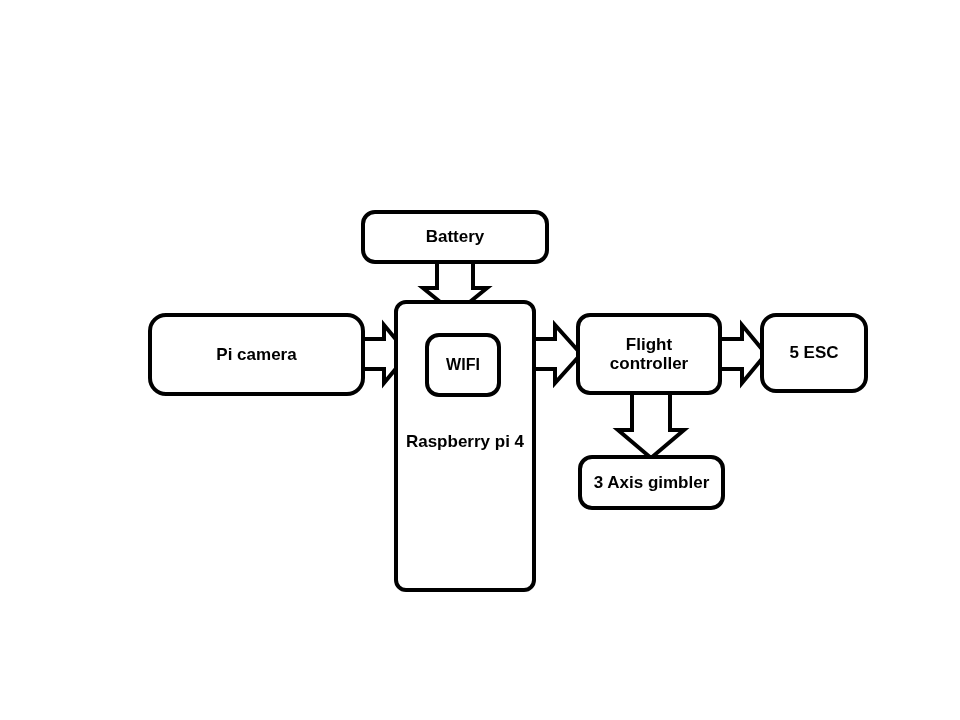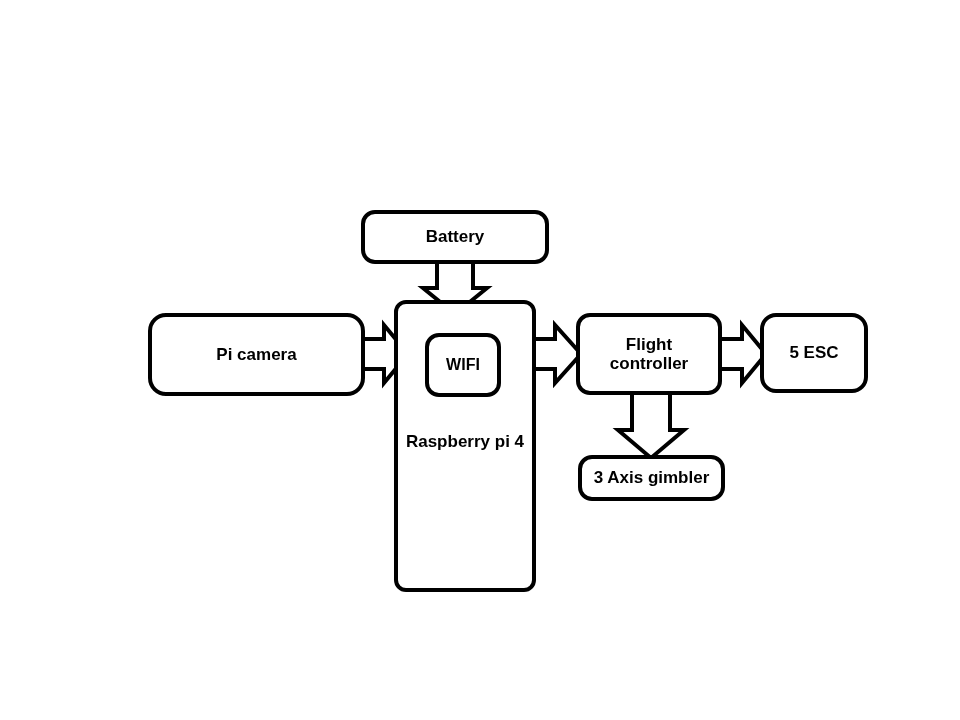--- a/index.html
+++ b/index.html
@@ -121,21 +121,21 @@
     width: 108px;
     height: 80px;
     border-radius: 16px;
     font-size: 17px;
   }
 
   #block-gimbler {
     left: 578px;
     top: 455px;
     width: 147px;
-    height: 46px;
+    height: 55px;
     border-radius: 14px;
     font-size: 17px;
   }
 
   
   .arrow {
     position: absolute;
     z-index: 2;
     overflow: visible;
   }

